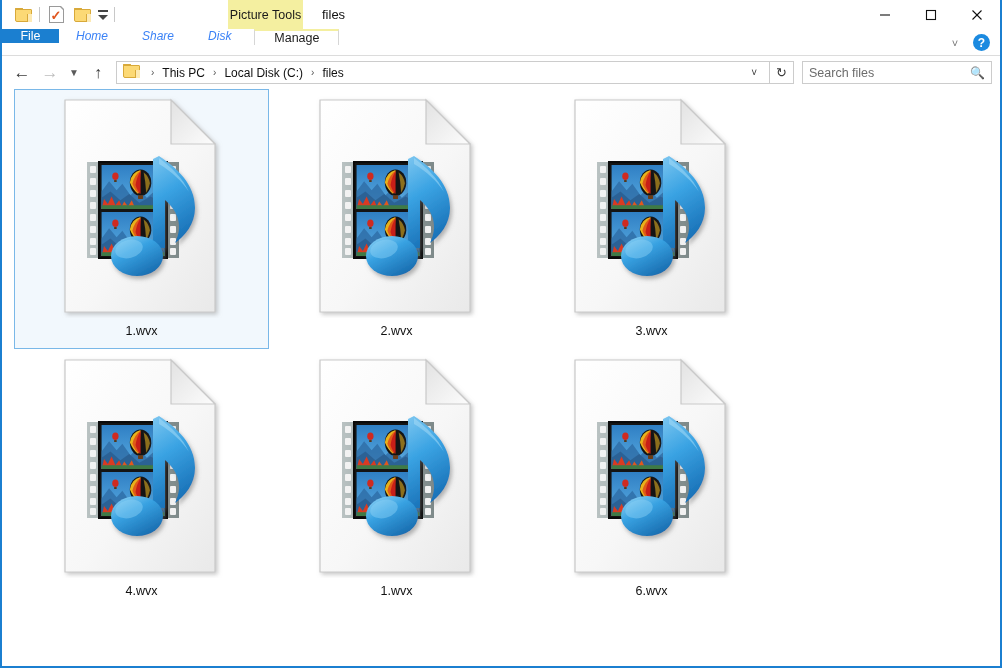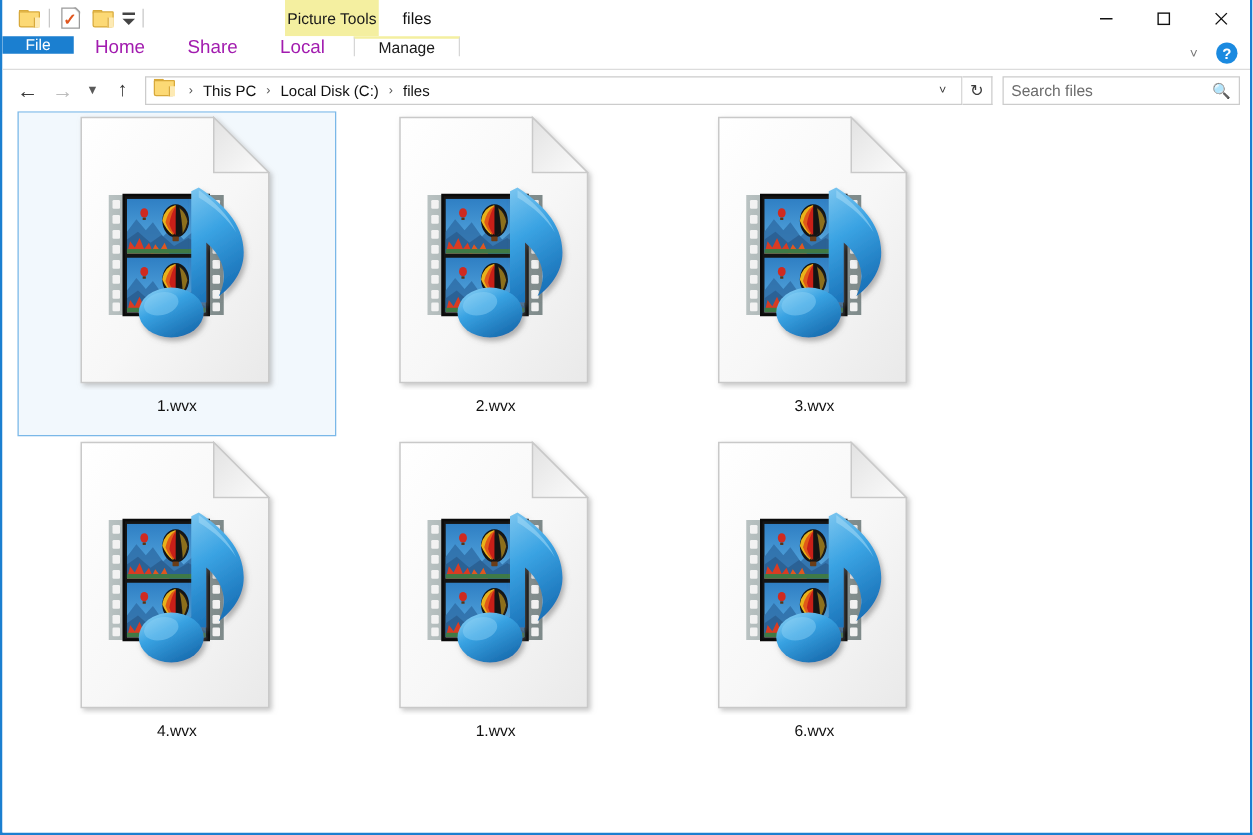--- a/index.html
+++ b/index.html
@@ -102,21 +102,21 @@
     border-bottom: 1px solid #dcdcdc;
   }
   .tab-file {
     width: 57px; background: #1b7fd0; color: #ffffff;
     display: flex; align-items: center; justify-content: center;
     font-size: 12.5px;
   }
   .tab {
     padding: 0 17px;
     display: flex; align-items: center; justify-content: center;
-    font-size: 15px; color: #a21caf;
+    font-size: 12px; color: #3b82f6; font-style: italic;
   }
   .tab-manage {
     width: 85px; padding: 0;
     border-left: 1px solid #d6d6d6; border-right: 1px solid #d6d6d6;
     border-top: 2px solid #f4efa0;
     background: #ffffff;
     display: flex; align-items: center; justify-content: center;
     font-size: 12.5px; color: #1a1a1a;
     margin-left: 6px;
   }
@@ -189,21 +189,21 @@
   .grid {
     position: absolute; left: 12px; top: 0px;
     display: flex; flex-wrap: wrap;
     width: 970px;
   }
   .tile {
     width: 255px; height: 260px;
     display: flex; flex-direction: column;
     align-items: center;
     border: 1px solid transparent;
-    padding-top: 0;
+    padding-top: 6px;
   }
   .tile.selected {
     background: #f2f8fd;
     border: 1px solid #7ab8e8;
   }
   .icon-wrap {
     width: 165px; height: 222px;
     position: relative;
   }
   .filename {
@@ -414,21 +414,21 @@
           <line x1="10.5" y1="1.5" x2="1.5" y2="10.5" stroke="#111" stroke-width="1.1"></line>
         </svg>
       </div>
     </div>
   </div>
 
   <div class="ribbon-tabs">
     <div class="tab-file">File</div>
     <div class="tab">Home</div>
     <div class="tab">Share</div>
-    <div class="tab">Local</div>
+    <div class="tab">Disk</div>
     <div class="tab-manage">Manage</div>
 
     <div class="ribbon-right">
       <div class="chev-collapse">˅</div>
       <div class="help-btn">?</div>
     </div>
   </div>
 
   <div class="addrbar">
     <div class="nav-btn nav-back">←</div>

